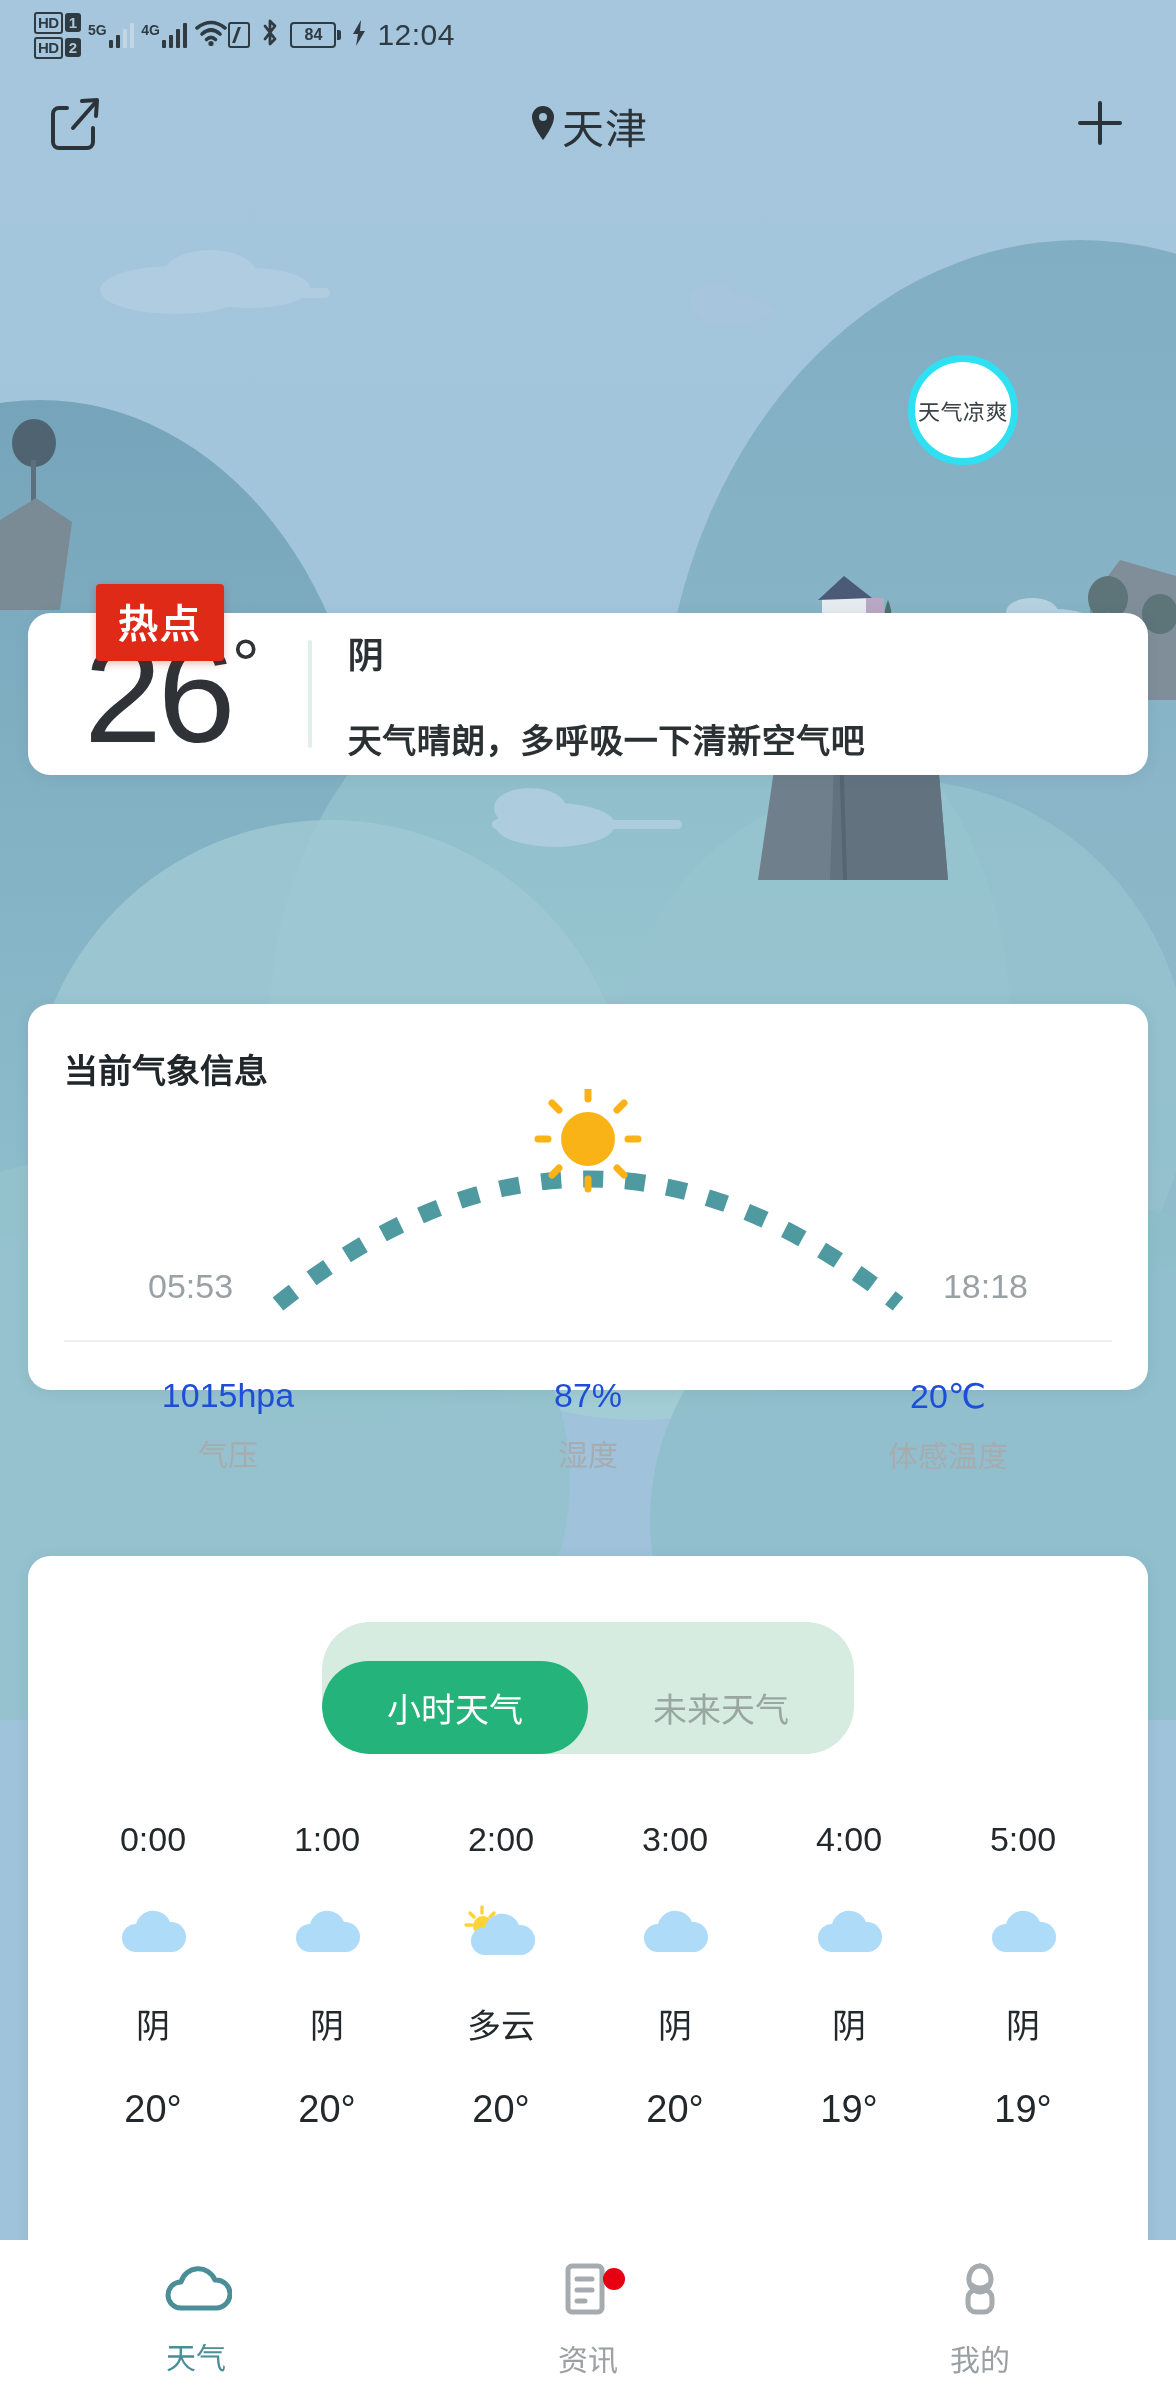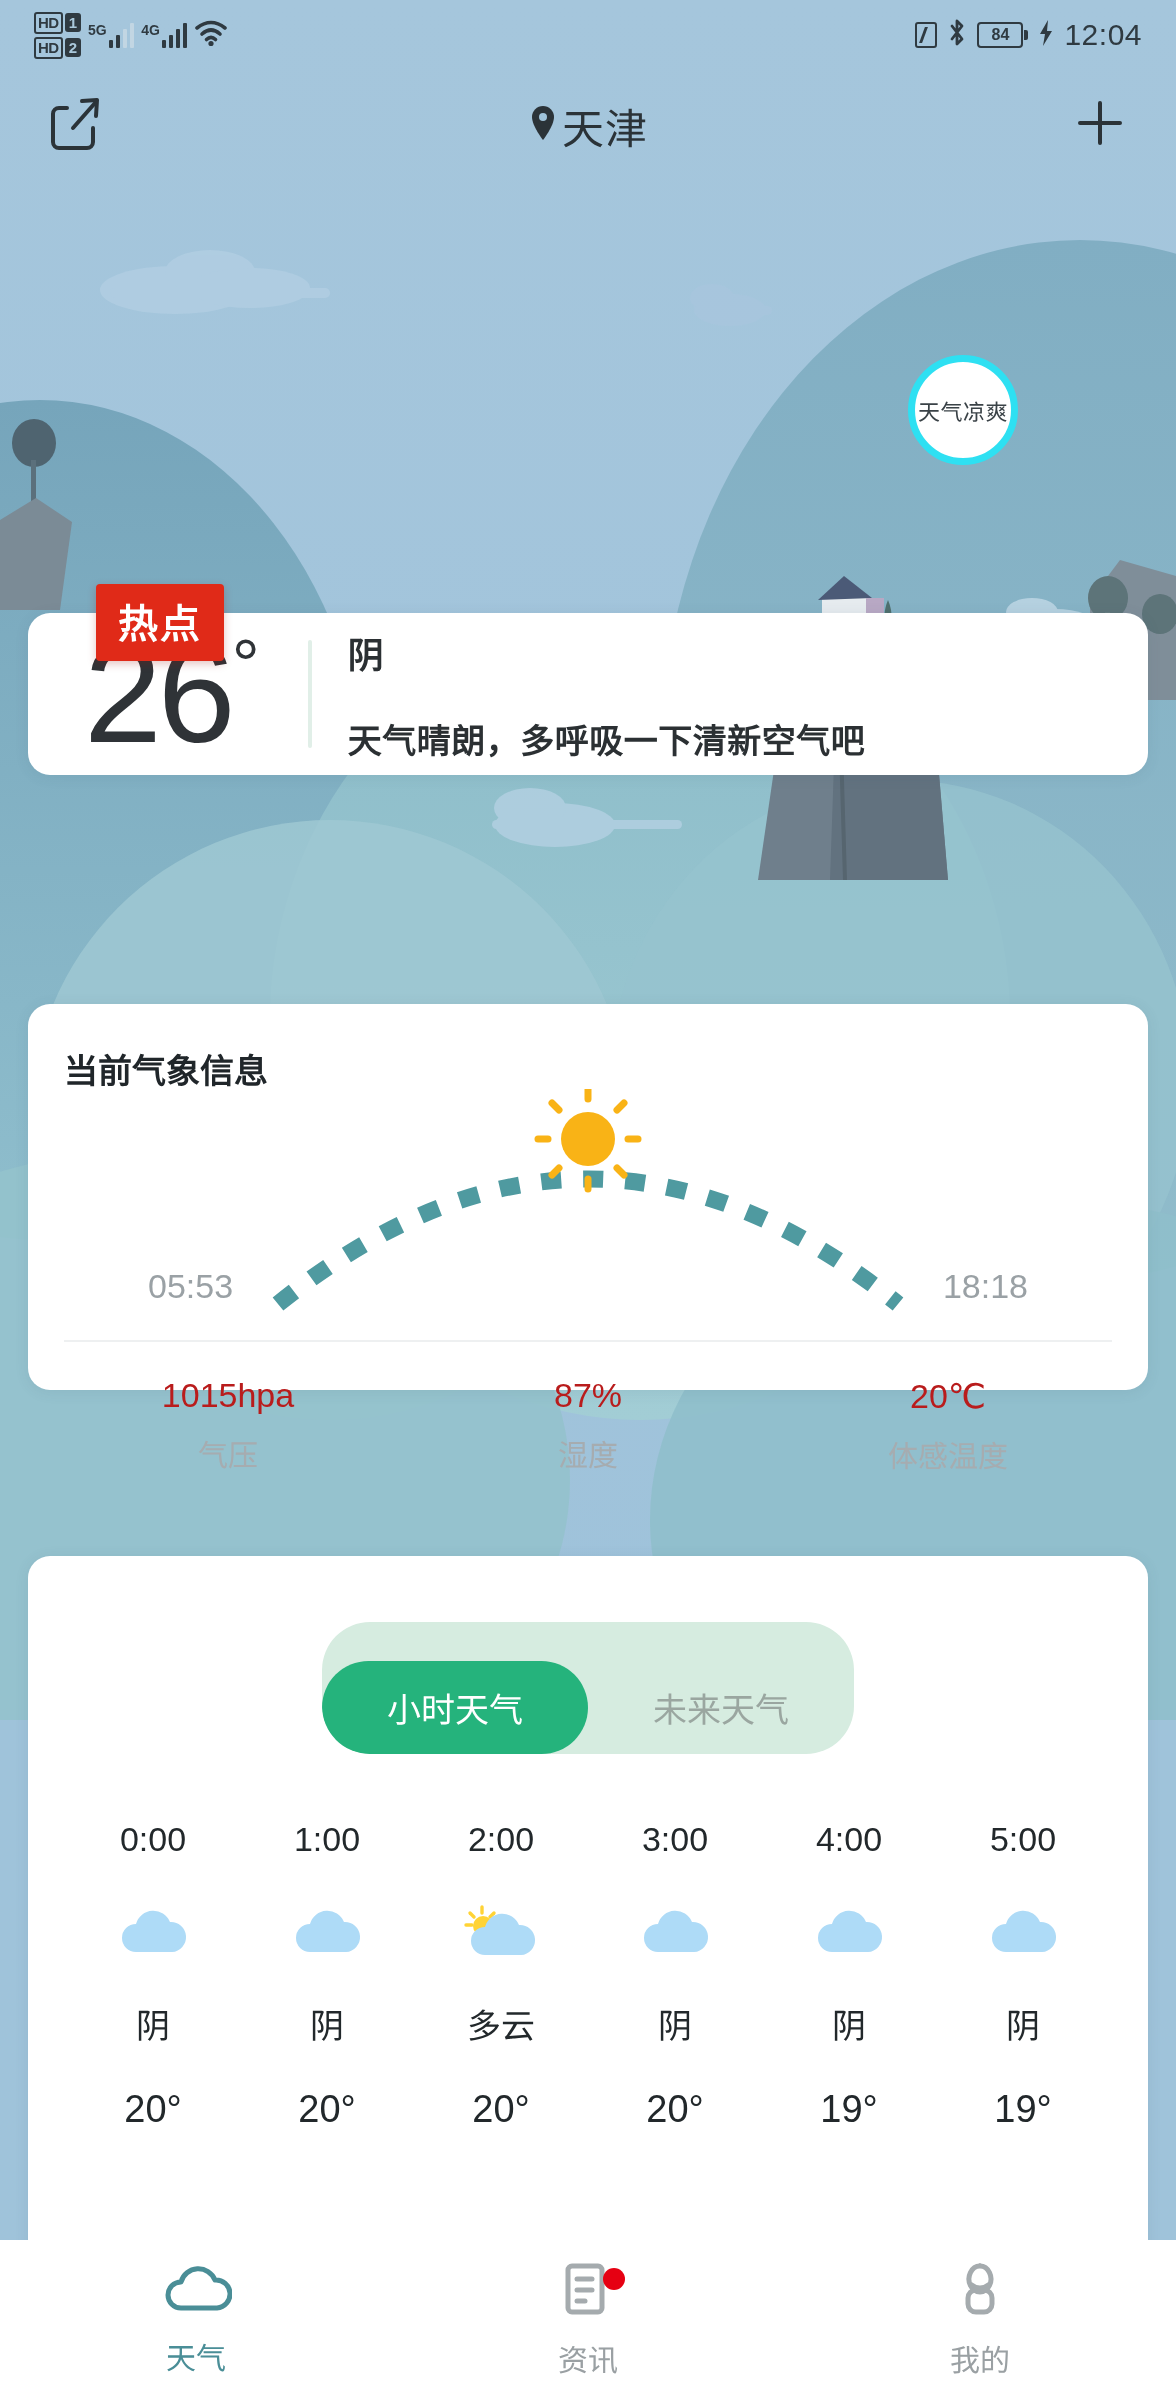--- a/index.html
+++ b/index.html
@@ -14,21 +14,21 @@
     background:#9fc3da;
   }
 
   
   .bg-illustration { position:absolute; inset:0; width:1176px; height:2400px; }
   .bg-illustration svg { display:block; width:1176px; height:2400px; }
 
   
   .status-bar {
     position:absolute; top:0; left:0; width:1176px; height:70px;
-    display:flex; align-items:center; justify-content:space-between;
+    display:flex; align-items:center; 
     padding:8px 34px; color:#2f3a41; z-index:6;
   }
   .sb-left { display:flex; align-items:center; gap:7px; }
   .hd-stack { display:flex; flex-direction:column; gap:3px; }
   .hd-pill {
     display:flex; align-items:center; gap:2px;
   }
   .hd-box {
     border:2.5px solid #2f3a41; border-radius:3px;
     font-size:15px; font-weight:bold; line-height:1;
@@ -120,21 +120,21 @@
   .arc-wrap { position:relative; height:220px; margin-top:-4px; }
   .arc-wrap svg { position:absolute; left:50%; transform:translateX(-50%); top:0; }
   .sun-times {
     display:flex; justify-content:space-between;
     padding:0 120px; margin-top:-42px;
     font-size:34px; color:#9aa1a5;
   }
   .meteo-divider { height:2px; background:#eef0f1; margin:34px 36px 0; }
   .metrics { display:flex; padding:34px 20px 0; }
   .metric { flex:1; display:flex; flex-direction:column; align-items:center; gap:16px; }
-  .metric-val { font-size:34px; color:#b91c1c; }
+  .metric-val { font-size:34px; color:#1d4ed8; }
   .metric-lbl { font-size:30px; color:#a6acb0; }
 
   
   #card-hourly { top:1556px; height:760px; overflow:hidden; }
   .seg-wrap { display:flex; justify-content:center; padding-top:66px; }
   .seg {
     display:flex; background:#d6ece0; border-radius:48px; overflow:hidden;
   }
   .seg-item {
     font-size:34px; padding:22px 48px; min-width:266px; text-align:center;margin-top:39px;

